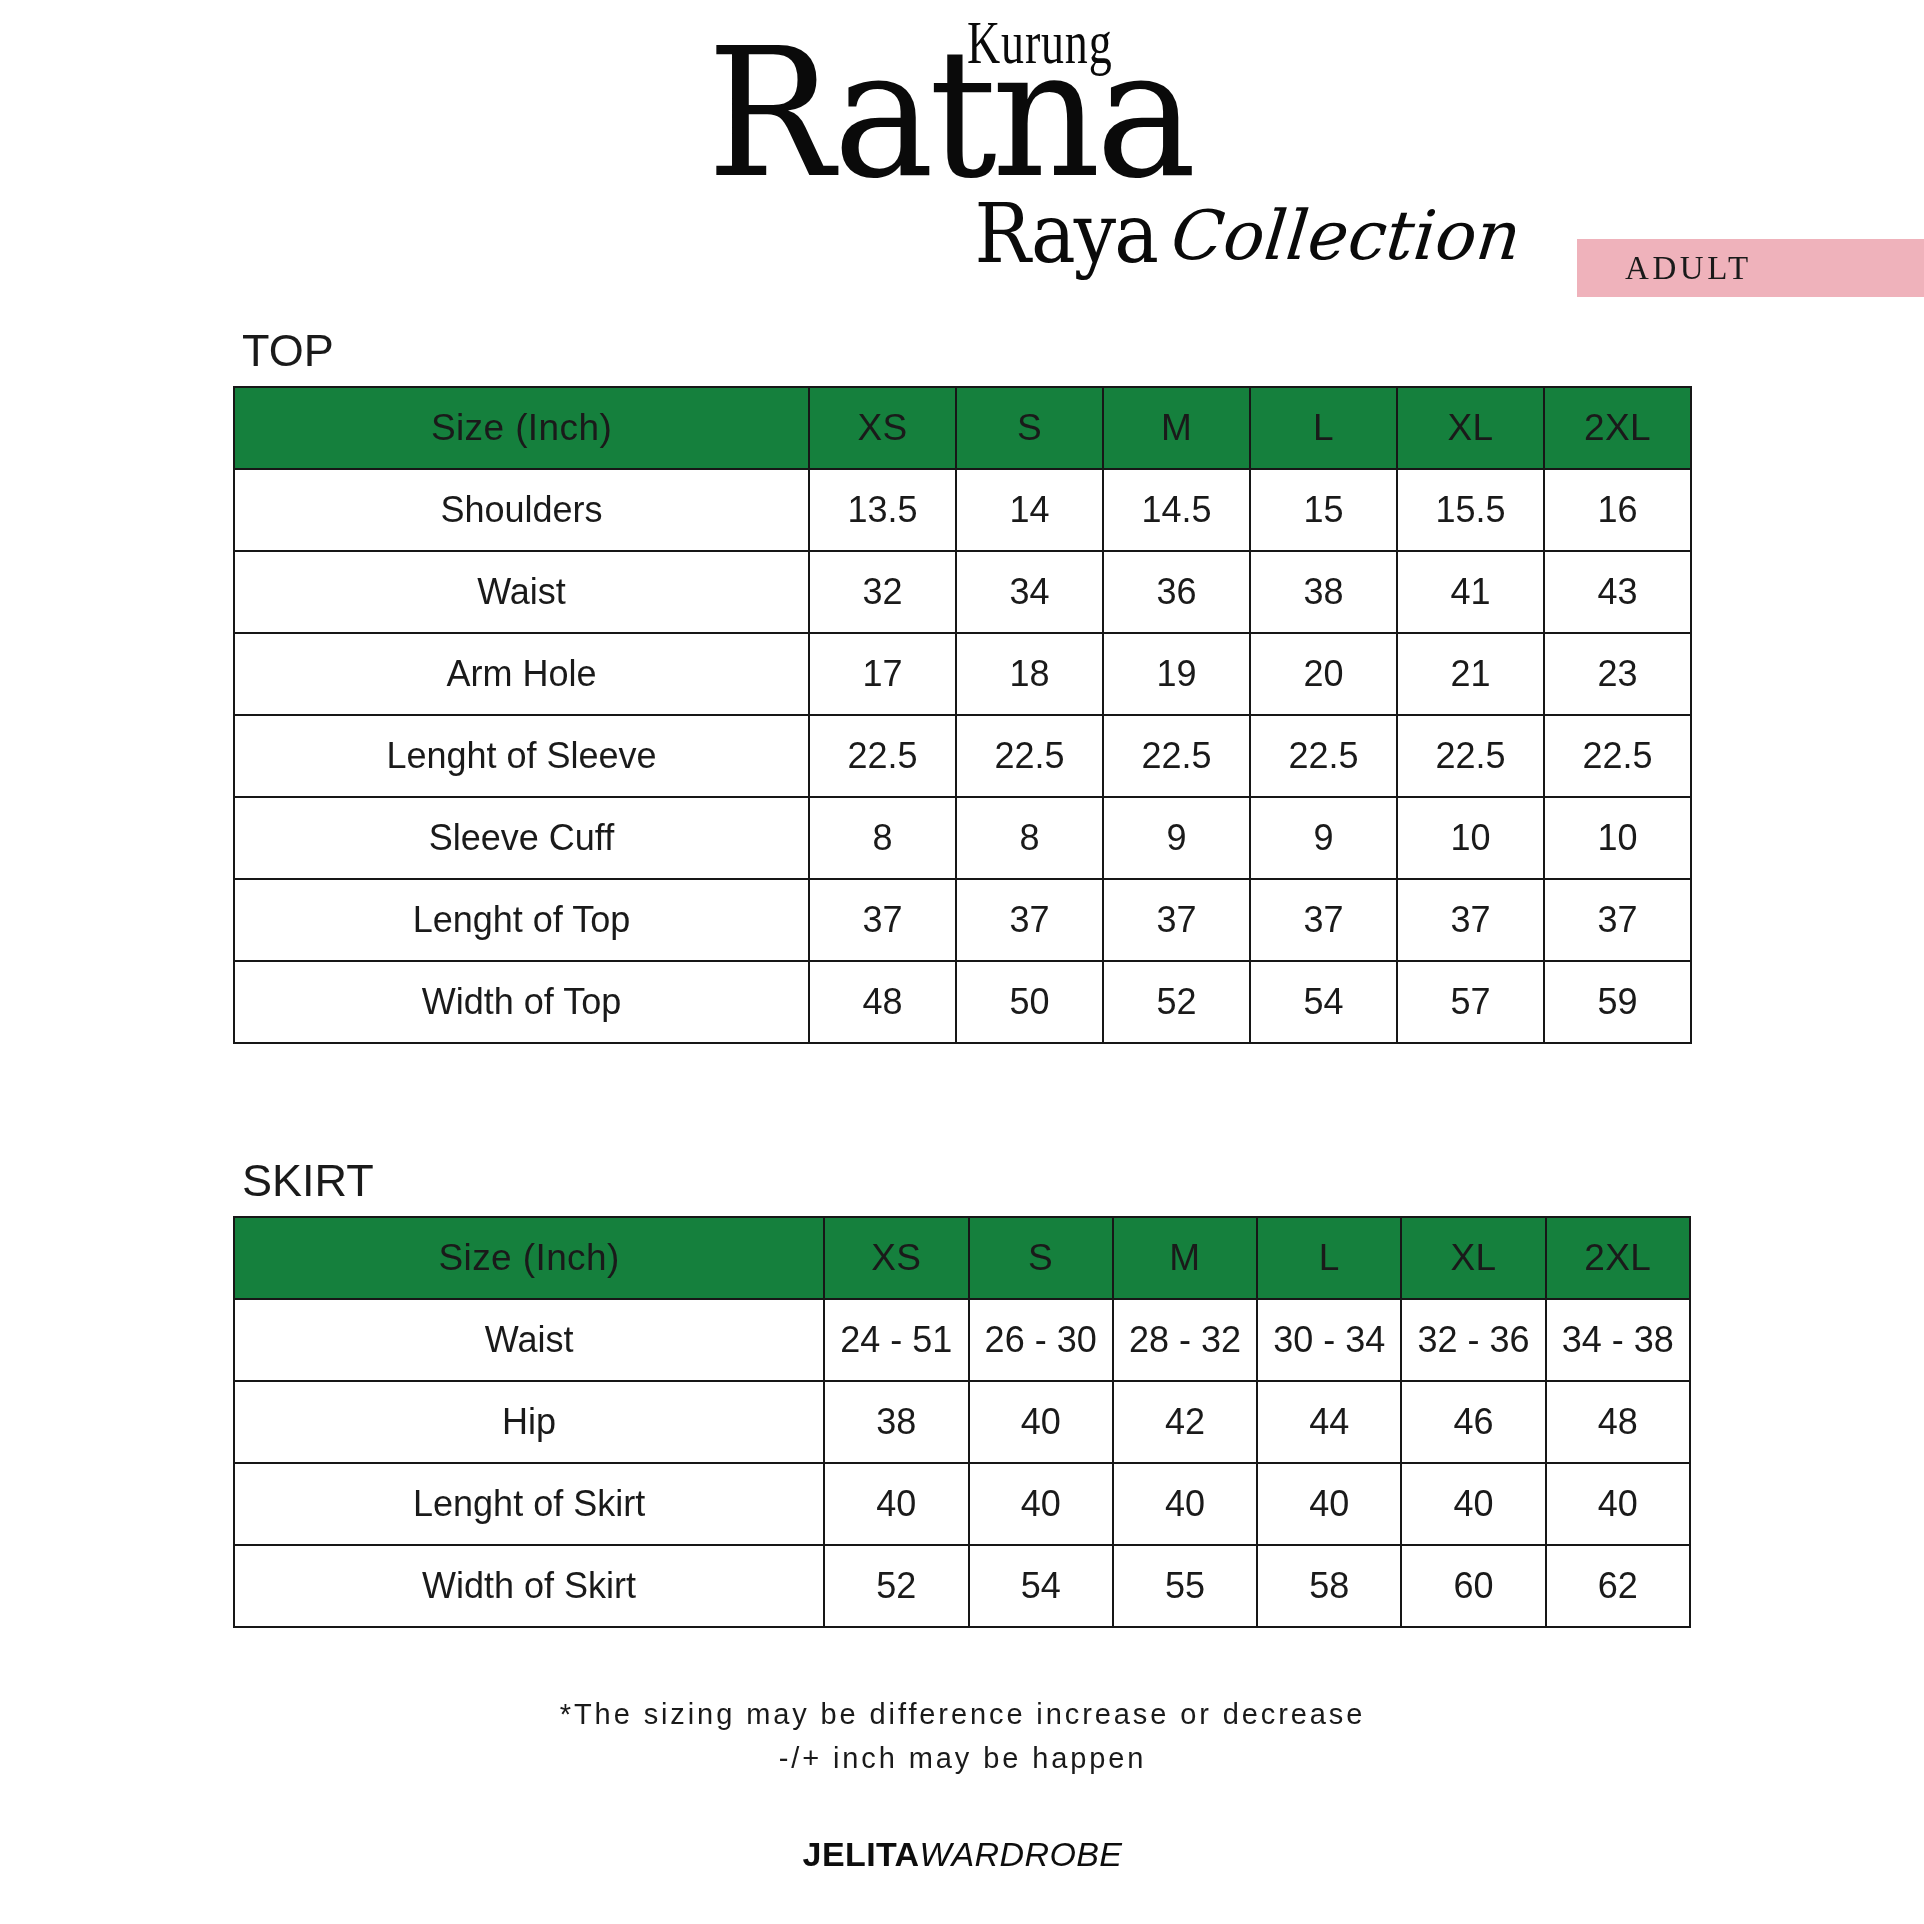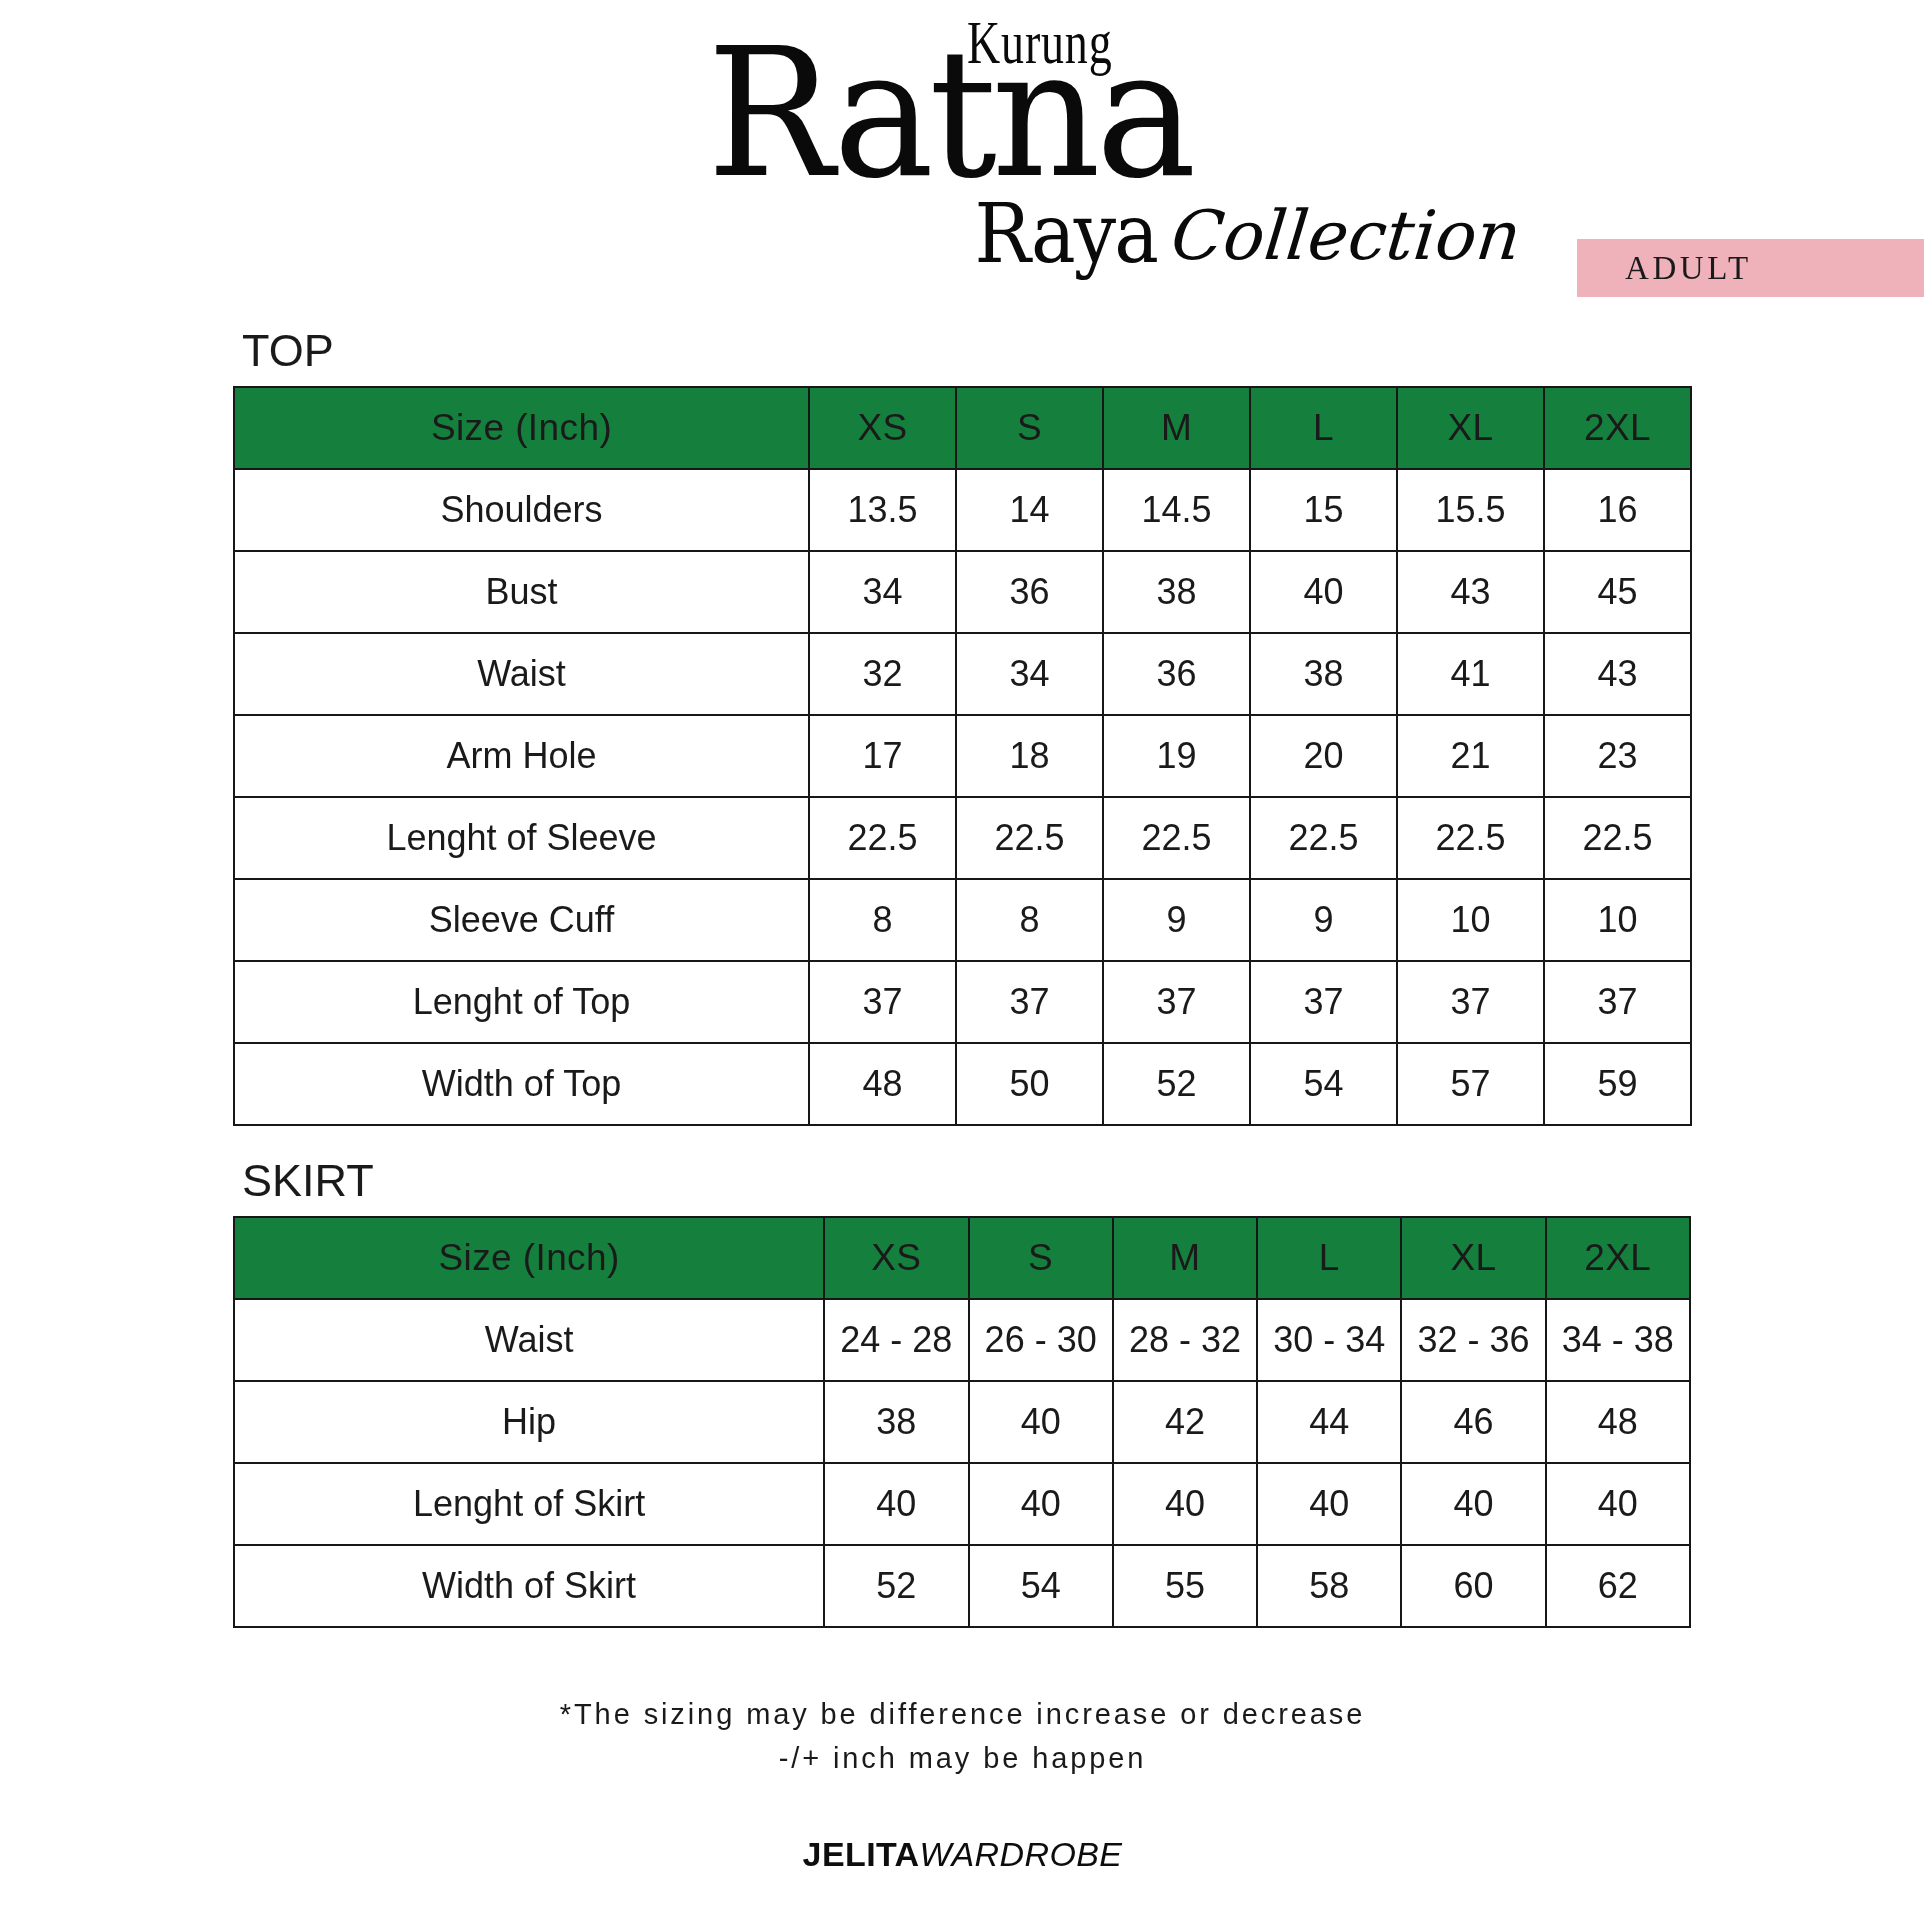--- a/index.html
+++ b/index.html
@@ -232,29 +232,20 @@
         <tr>
           <td class="row-label">Shoulders</td>
           <td>13.5</td>
           <td>14</td>
           <td>14.5</td>
           <td>15</td>
           <td>15.5</td>
           <td>16</td>
         </tr>
         <tr>
-          <td class="row-label">Bust</td>
-          <td>34</td>
-          <td>36</td>
-          <td>38</td>
-          <td>40</td>
-          <td>43</td>
-          <td>45</td>
-        </tr>
-        <tr>
           <td class="row-label">Waist</td>
           <td>32</td>
           <td>34</td>
           <td>36</td>
           <td>38</td>
           <td>41</td>
           <td>43</td>
         </tr>
         <tr>
           <td class="row-label">Arm Hole</td>
@@ -324,21 +315,21 @@
           <th>S</th>
           <th>M</th>
           <th>L</th>
           <th>XL</th>
           <th>2XL</th>
         </tr>
       </thead>
     <tbody>
         <tr>
           <td class="row-label">Waist</td>
-          <td>24 - 28</td>
+          <td>24 - 51</td>
           <td>26 - 30</td>
           <td>28 - 32</td>
           <td>30 - 34</td>
           <td>32 - 36</td>
           <td>34 - 38</td>
         </tr>
         <tr>
           <td class="row-label">Hip</td>
           <td>38</td>
           <td>40</td>

